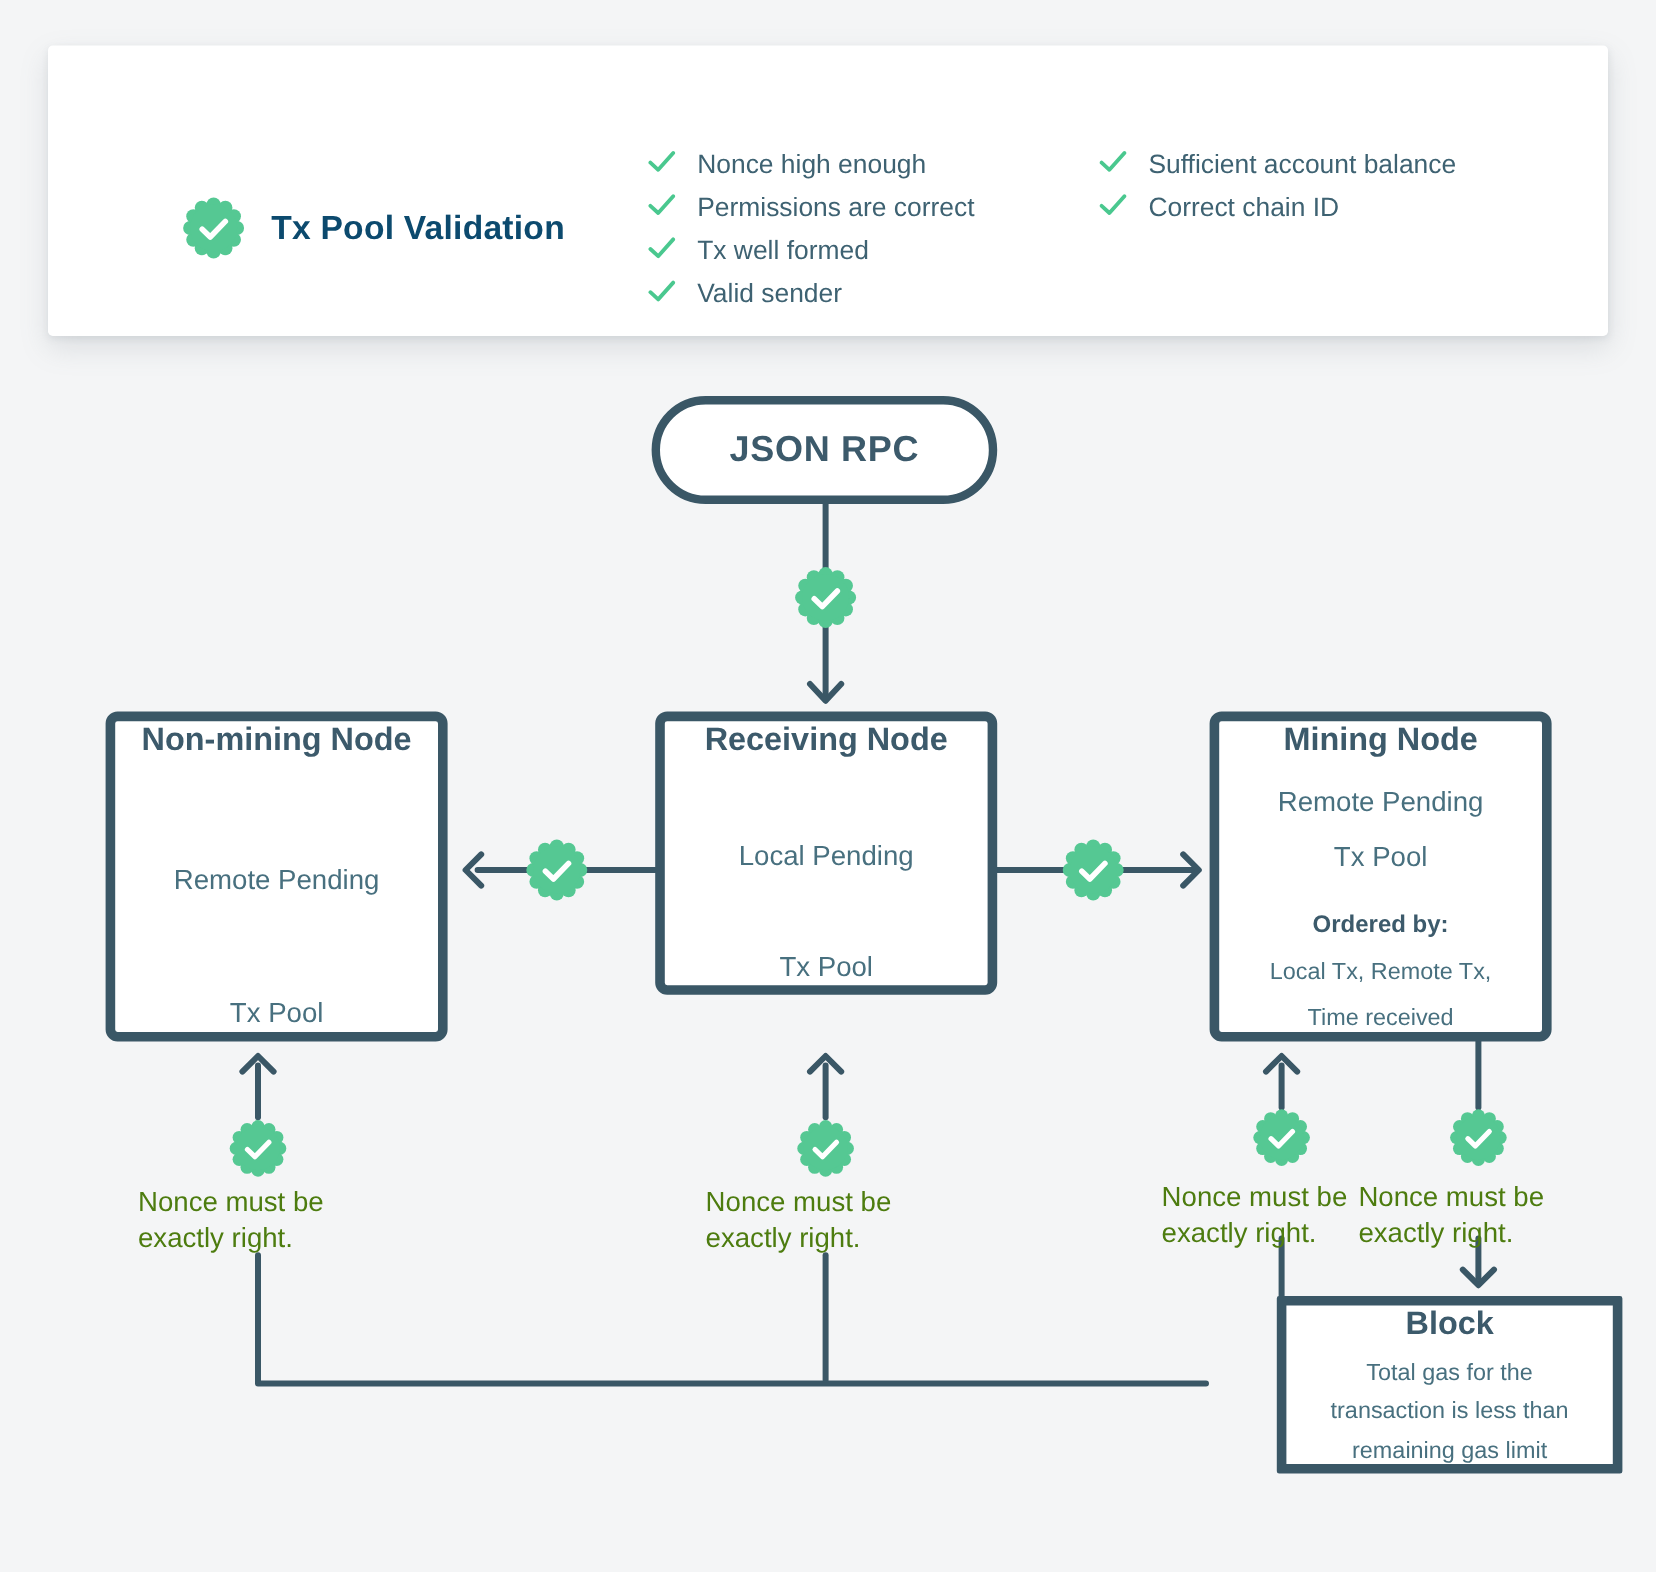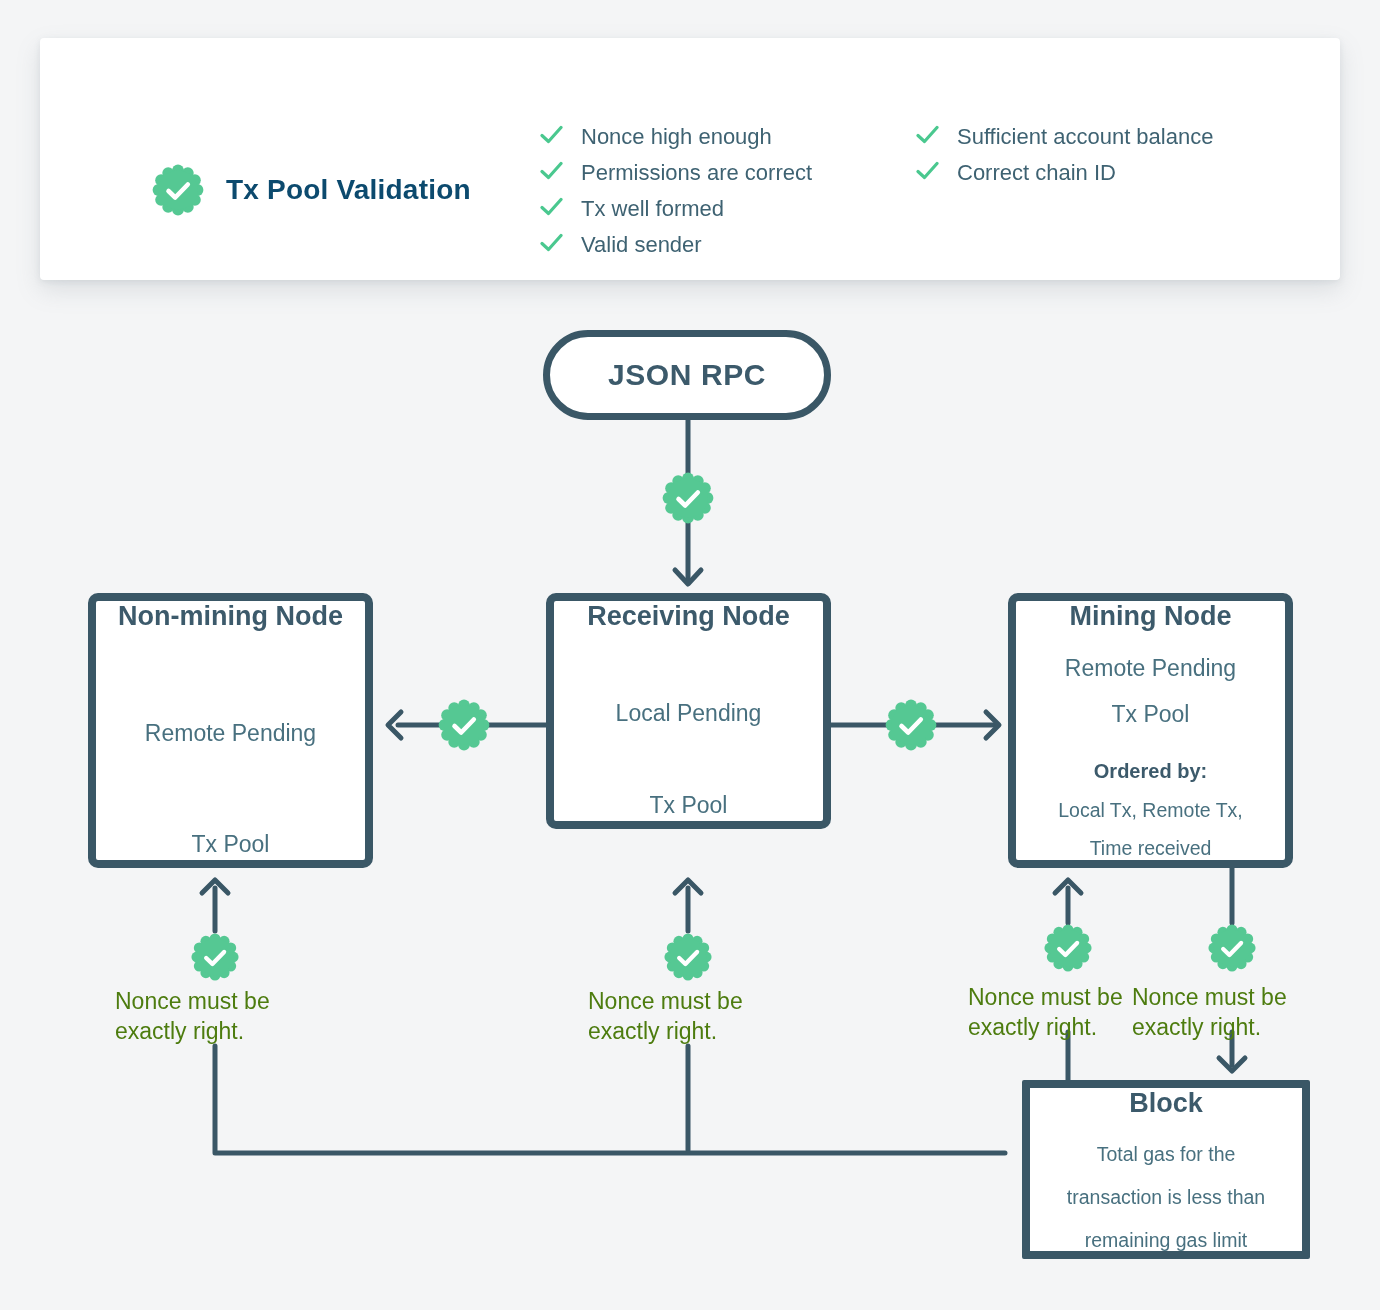--- a/index.html
+++ b/index.html
@@ -40,21 +40,21 @@
   }
   .node {
     position:absolute; z-index:2; box-sizing:border-box;
     background:#fff; border:8px solid #3A5766; border-radius:10px;
     display:flex; flex-direction:column; align-items:center; justify-content:space-between;
     text-align:center;
   }
   .node.left   { left:88px;   top:593px; width:285px; height:275px; }
   .node.center { left:546px;  top:593px; width:285px; height:236px;gap:24px; }
   .node.right  { left:1008px; top:593px; width:285px; height:275px; }
-  .node.block  { left:1022px; top:1080px; width:288px; height:179px; border-radius:2px; }
+  .node.block  { left:1064px; top:1080px; width:288px; height:148px; border-radius:2px; }
 
   .node-title { font-size:27px; font-weight:700; color:#3C5A6B; margin-bottom:5px; white-space:nowrap; }
   .node-sub   { font-size:23px; color:#48707F; line-height:32px; white-space:nowrap; }
   .ordered-label { font-size:20px; font-weight:700; color:#3C5A6B; margin-top:15px; margin-bottom:2px; }
   .ordered-line  { font-size:19.5px; color:#48707F; line-height:23px; white-space:nowrap; }
   .block-line    { font-size:19.5px; color:#48707F; line-height:22px; white-space:nowrap; }
 
   .badge { position:absolute; z-index:3; line-height:0; }
   .nonce {
     position:absolute; z-index:2; width:200px; 

